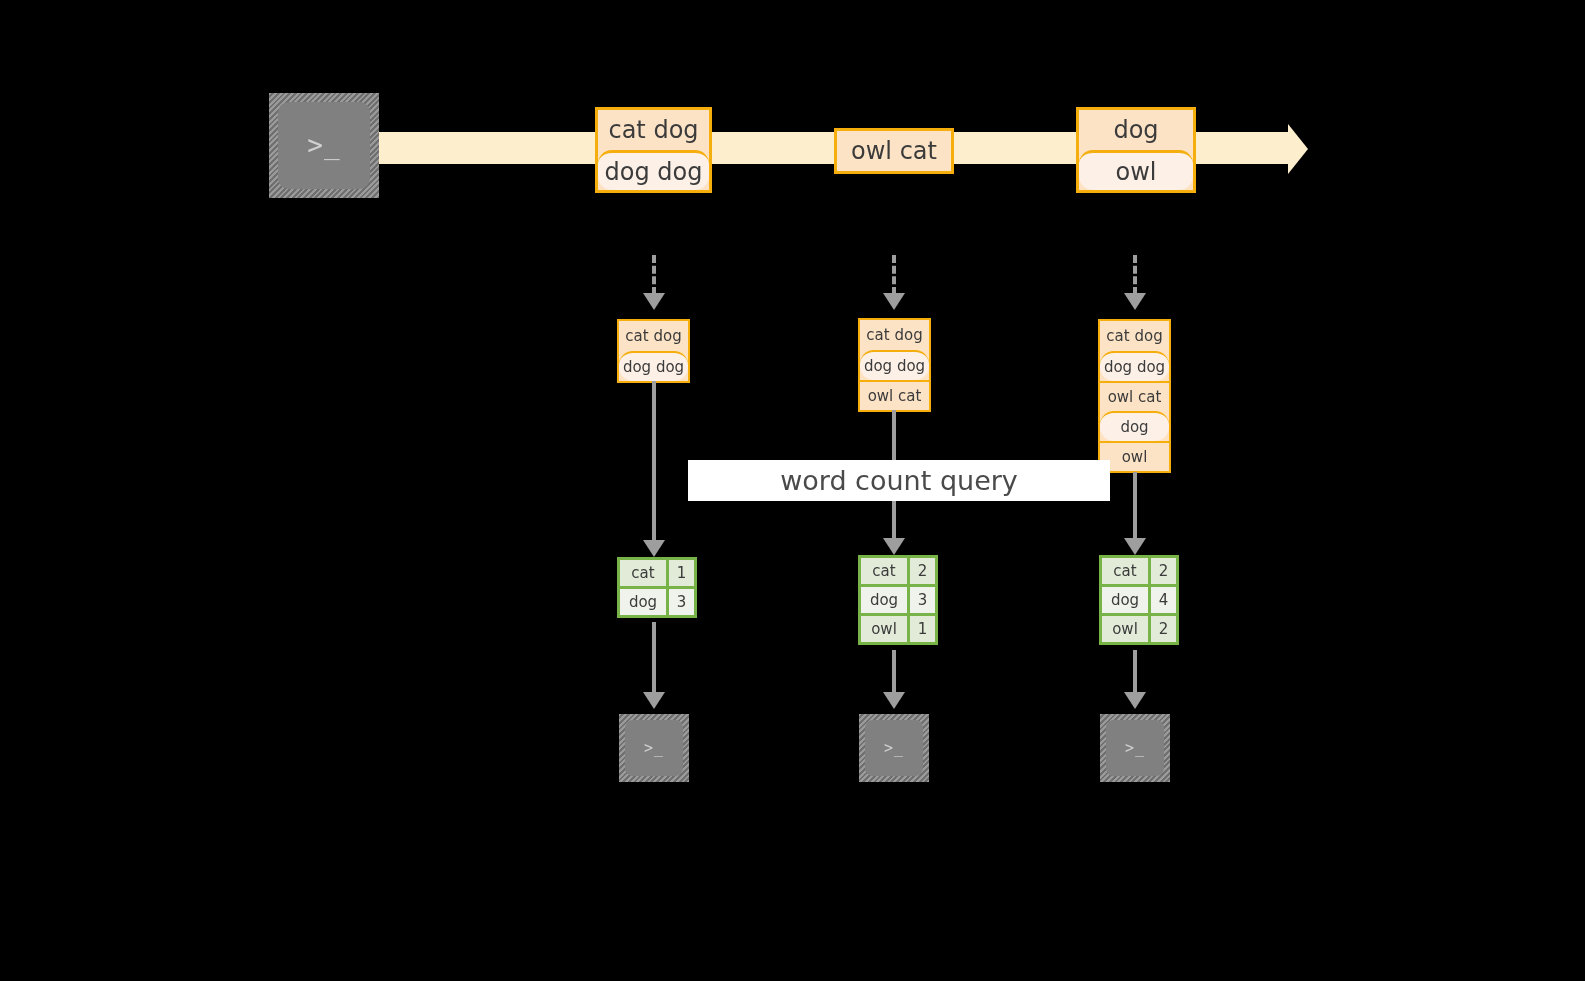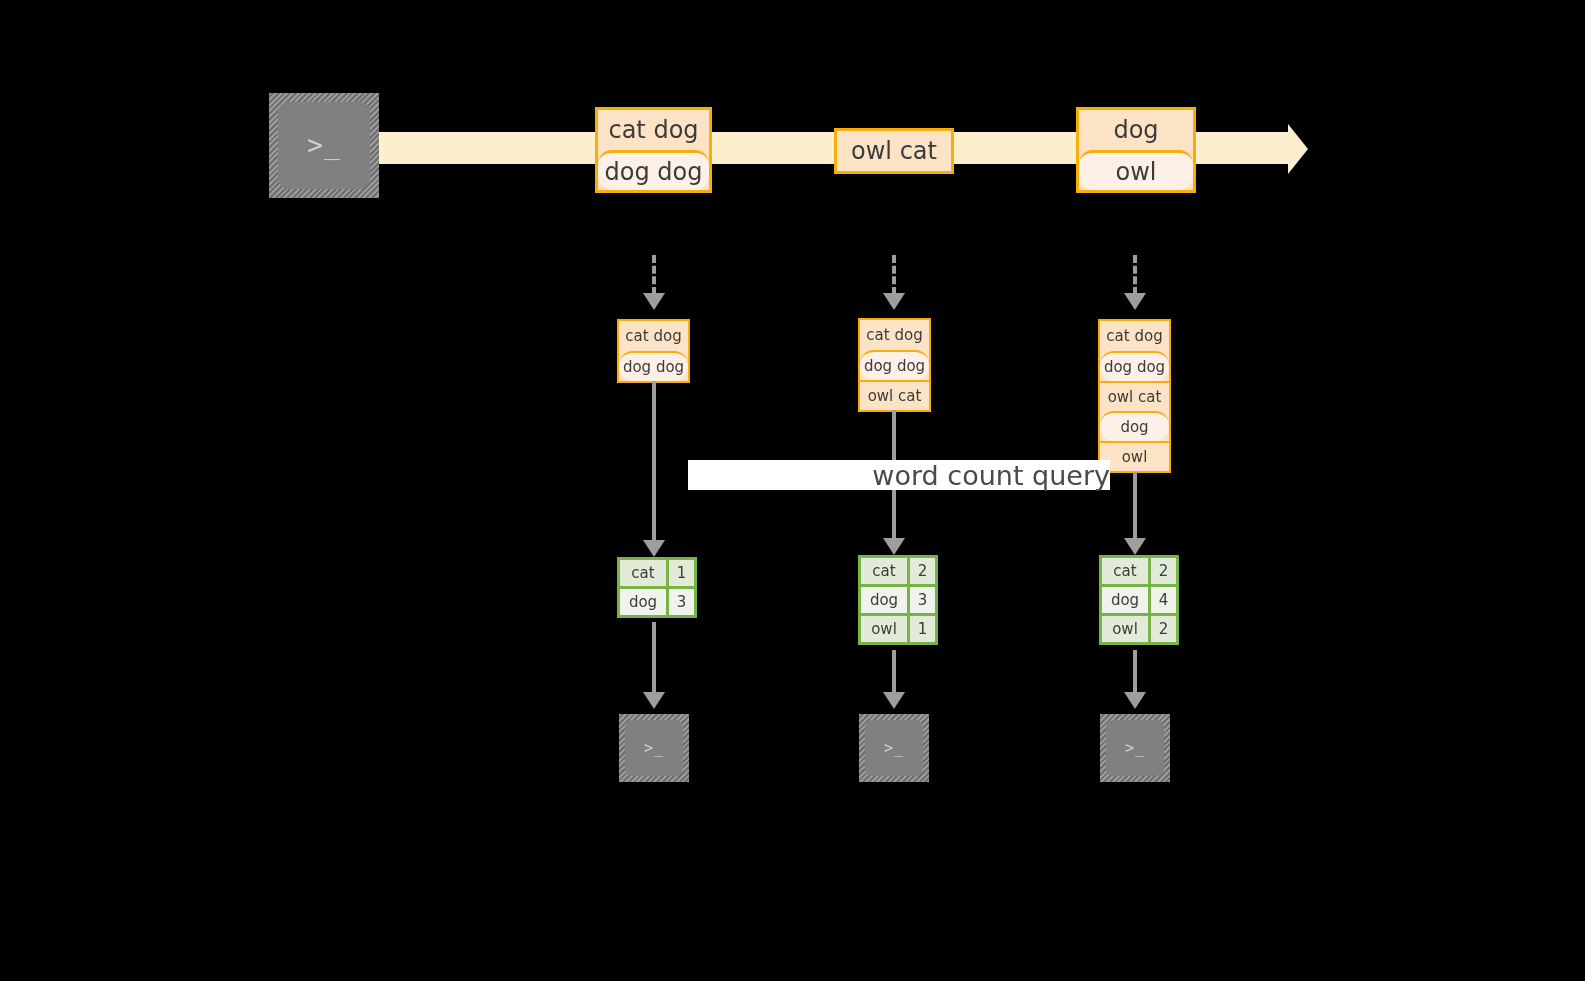--- a/index.html
+++ b/index.html
@@ -146,25 +146,25 @@
     border-right: 11px solid transparent;
     border-top: 17px solid #9E9E9E;
   }
 
   
   .query-band {
     position: absolute;
     left: 688px;
     top: 460px;
     width: 422px;
-    height: 30px;
+    height: 41px;
     background: #FFFFFF;
     display: flex;
     align-items: center;
-    justify-content: flex-end;
+    justify-content: center;
   }
   .query-band span {
     font-size: 27px;
     color: #4a4a4a;
     white-space: nowrap;
   }
 </style>
 </head>
 <body>
 

